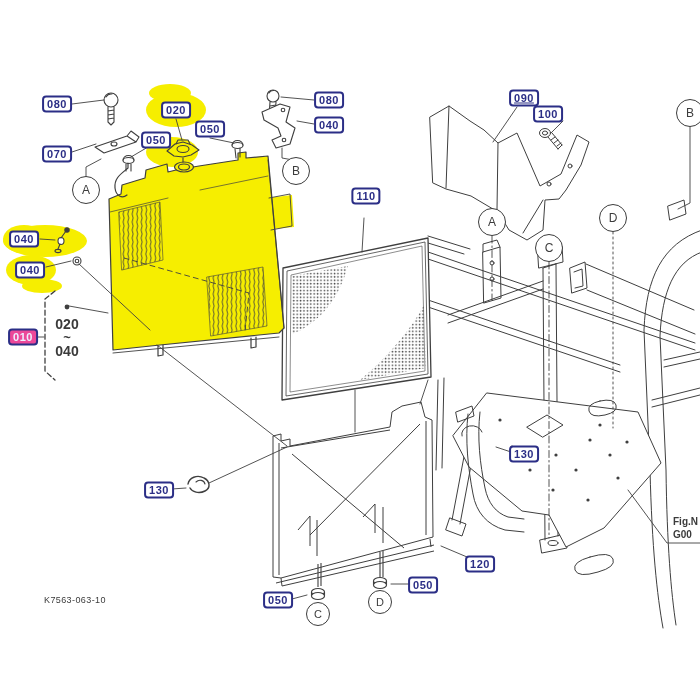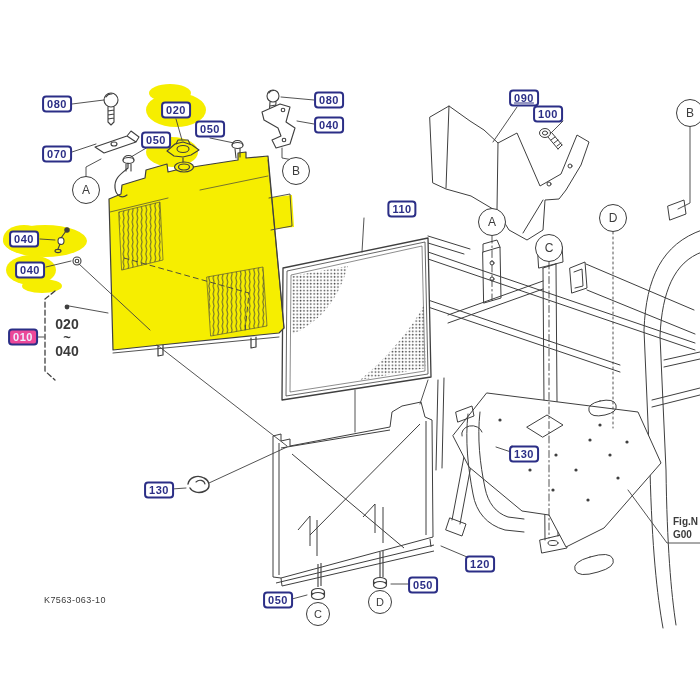--- a/index.html
+++ b/index.html
@@ -254,21 +254,21 @@
       <div class="plabel" style="left: 57px; top: 104px;">080</div>
       <div class="plabel" style="left: 57px; top: 154px;">070</div>
       <div class="plabel" style="left: 176px; top: 110px;">020</div>
       <div class="plabel" style="left: 156px; top: 140px;">050</div>
       <div class="plabel" style="left: 210px; top: 129px;">050</div>
       <div class="plabel" style="left: 329px; top: 100px;">080</div>
       <div class="plabel" style="left: 329px; top: 125px;">040</div>
       <div class="plabel" style="left: 24px; top: 239px;">040</div>
       <div class="plabel" style="left: 30px; top: 270px;">040</div>
       <div class="plabel inverse" style="left: 23px; top: 337px;">010</div>
-      <div class="plabel" style="left: 366px; top: 209px; margin-left: 36px;">110</div>
+      <div class="plabel" style="left: 366px; top: 196px;">110</div>
       <div class="plabel" style="left: 524px; top: 98px; text-decoration: underline;">090</div>
       <div class="plabel" style="left: 548px; top: 114px;">100</div>
       <div class="plabel" style="left: 159px; top: 490px;">130</div>
       <div class="plabel" style="left: 524px; top: 454px;">130</div>
       <div class="plabel" style="left: 480px; top: 564px;">120</div>
       <div class="plabel" style="left: 278px; top: 600px;">050</div>
       <div class="plabel" style="left: 423px; top: 585px;">050</div>
       <div class="refc" style="left: 86px; top: 190px; width: 26px; height: 26px; font-size: 12px;">A</div>
       <div class="refc" style="left: 296px; top: 171px; width: 26px; height: 26px; font-size: 12px;">B</div>
       <div class="refc" style="left: 690px; top: 113px; width: 26px; height: 26px; font-size: 12px;">B</div>

